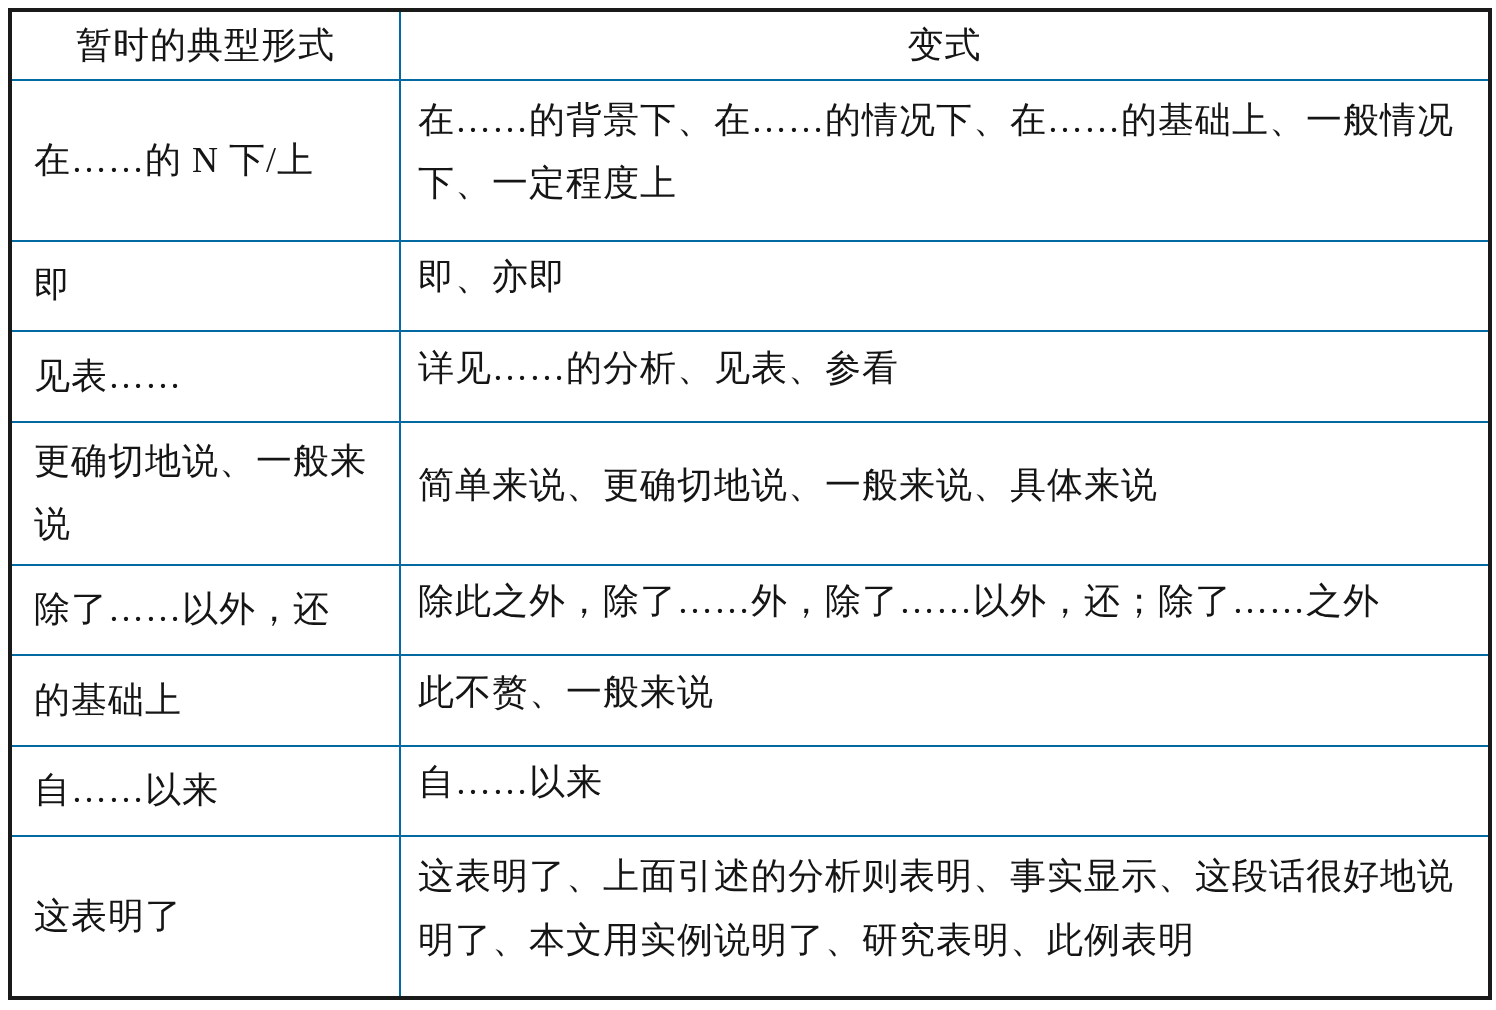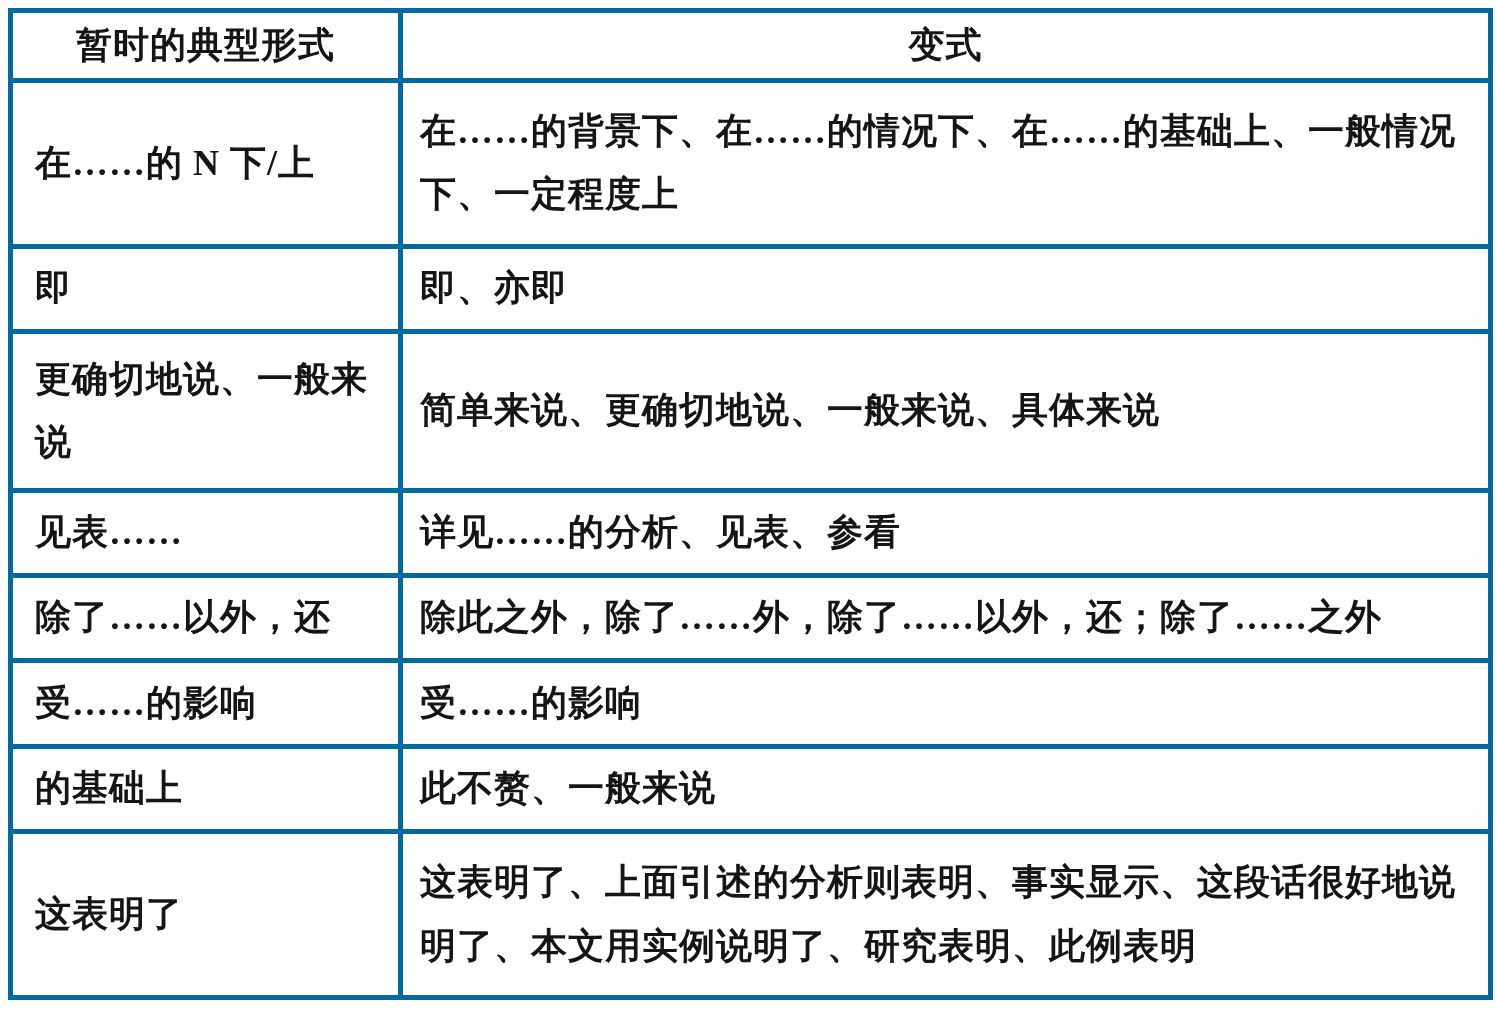--- a/index.html
+++ b/index.html
@@ -25,43 +25,43 @@
     width: 1480px;
     height: 992px;
     background: #ffffff;
     color: #151515;
     font-size: 36px;
     letter-spacing: 1px;
     border: 4px solid #1a1a1a;
   }
   table.variants-table th,
   table.variants-table td {
-    border: 5px solid #0369a1;
+    border: 2px solid #0369a1;
     vertical-align: middle;
     line-height: 1.76;
-    font-weight: bold;
+    font-weight: normal;
     overflow: hidden;
   }
   col.c1 { width: 390px; }
   col.c2 { width: 1090px; }
   tr.r-head   { height: 70px; }
   tr.r        { height: 71px; }
   tr.r-tall   { height: 138px; }
   th.h-cell {
     text-align: center;
     padding: 0 6px;
   }
   td.form-cell {
     text-align: left;
     padding: 0 8px 0 22px;
     margin-top: 48px;
   }
   td.variants-cell {
     text-align: left;
-    padding: 0 14px 0 17px;
+    padding: 0 14px 16px 17px;
   }
 </style>
 </head>
 <body>
 
 <div class="page">
   <table class="variants-table">
     <colgroup>
       <col class="c1">
       <col class="c2">
@@ -75,38 +75,38 @@
     <tbody>
       <tr class="r-tall">
         <td class="form-cell">在……的 N 下/上</td>
         <td class="variants-cell">在……的背景下、在……的情况下、在……的基础上、一般情况下、一定程度上</td>
       </tr>
       <tr class="r">
         <td class="form-cell">即</td>
         <td class="variants-cell">即、亦即</td>
       </tr>
       <tr class="r">
+        <td class="form-cell">见表……</td>
+        <td class="variants-cell">详见……的分析、见表、参看</td>
+      </tr>
+      <tr class="r">
         <td class="form-cell">更确切地说、一般来说</td>
         <td class="variants-cell">简单来说、更确切地说、一般来说、具体来说</td>
-      </tr>
-      <tr class="r">
-        <td class="form-cell">见表……</td>
-        <td class="variants-cell">详见……的分析、见表、参看</td>
       </tr>
       <tr class="r">
         <td class="form-cell">除了……以外，还</td>
         <td class="variants-cell">除此之外，除了……外，除了……以外，还；除了……之外</td>
       </tr>
       <tr class="r">
-        <td class="form-cell">受……的影响</td>
-        <td class="variants-cell">受……的影响</td>
+        <td class="form-cell">的基础上</td>
+        <td class="variants-cell">此不赘、一般来说</td>
       </tr>
       <tr class="r">
-        <td class="form-cell">的基础上</td>
-        <td class="variants-cell">此不赘、一般来说</td>
+        <td class="form-cell">自……以来</td>
+        <td class="variants-cell">自……以来</td>
       </tr>
       <tr class="r-tall">
         <td class="form-cell">这表明了</td>
         <td class="variants-cell">这表明了、上面引述的分析则表明、事实显示、这段话很好地说明了、本文用实例说明了、研究表明、此例表明</td>
       </tr>
     </tbody>
   </table>
 </div>
 
 </body></html>

